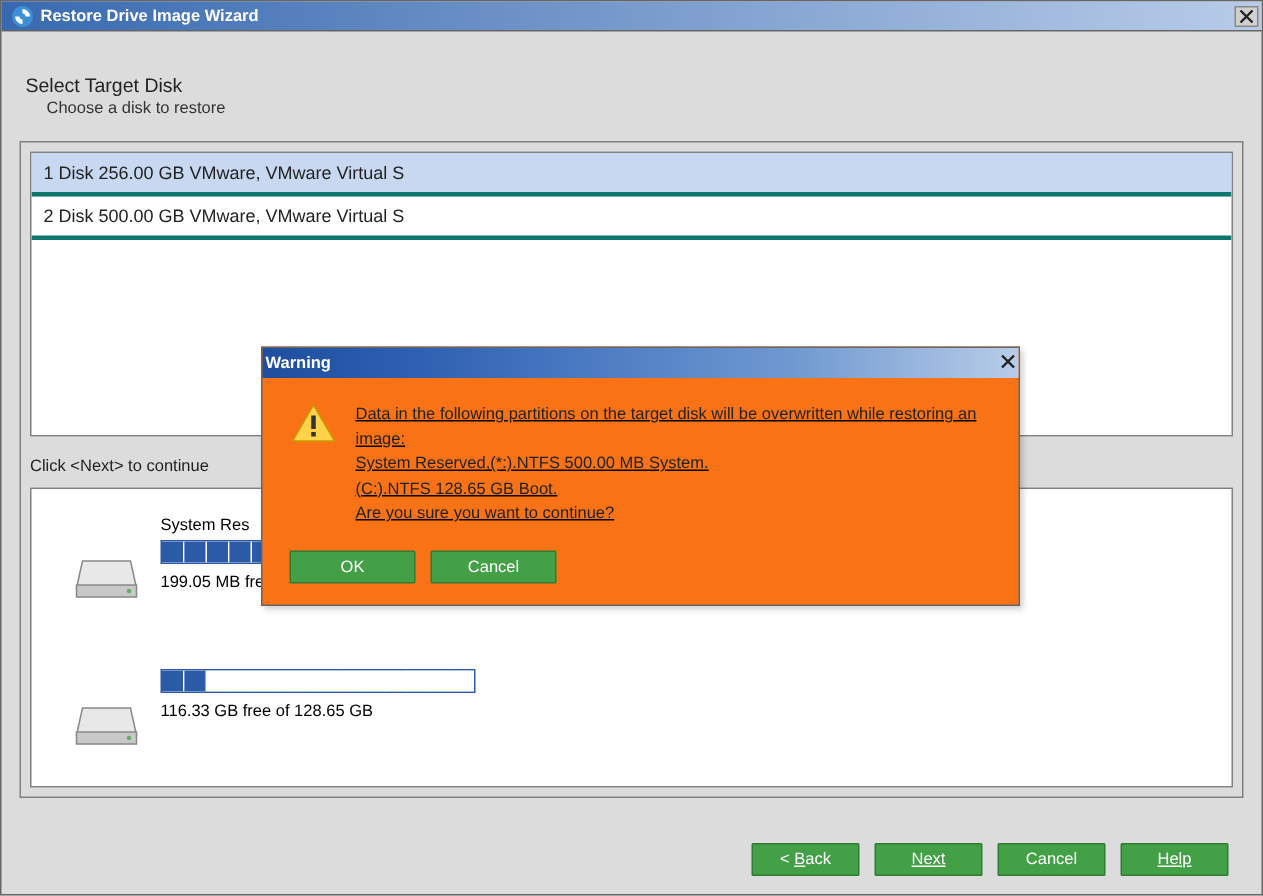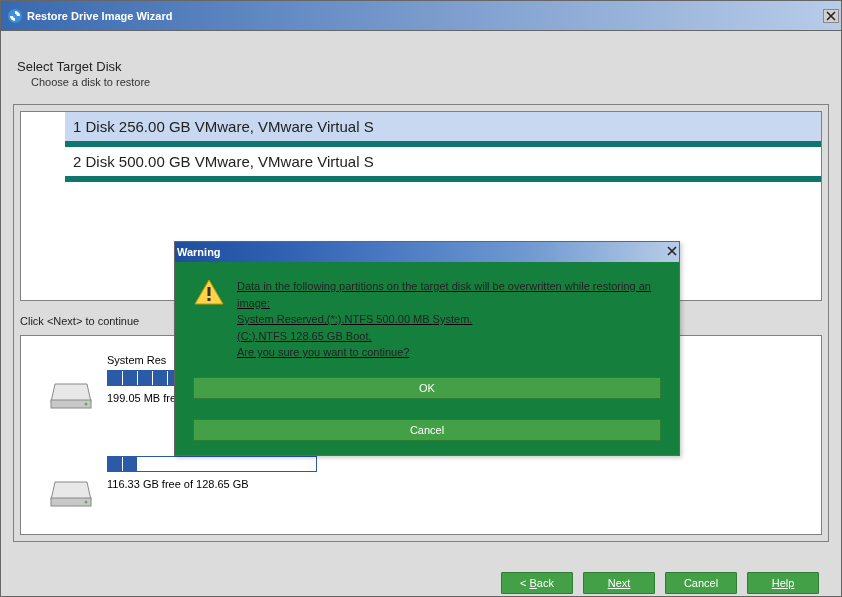--- a/index.html
+++ b/index.html
@@ -8,21 +8,21 @@
 .window {
   position: relative;
   width: 842px;
   height: 597px;
   margin: 0 auto;
   border: 1px solid #666;
   background: #dcdcdc;
 }
 
 .titlebar {
-  height: 30px;
+  height: 20px;
   background: linear-gradient(to right, #3869b0, #b8cce8);
   display: flex;
   align-items: center;
   padding: 0 2px;
   border-bottom: 1px solid #666;
 }
 .titlebar .app-icon {
   width: 16px; height: 16px;
   margin: 0 4px;
   display: flex; align-items: center; justify-content: center;
@@ -57,25 +57,24 @@
 }
 
 .disk-list {
   background: #fff;
   border: 1px solid #808080;
   height: 190px;
   overflow: hidden;
 }
 .disk-row {
   padding: 6px 8px 6px 8px;
-  border-bottom: 6px solid #0f766e;
-  font-size: 15px;
+  border-bottom: 3px solid #0f766e;
+  font-size: 12px;
   color: #222;
   cursor: pointer;
-  margin-left: 44px;
 }
 .disk-row.selected {
   background: #c7d8f0;
 }
 
 .hint {
   margin: 14px 0 8px 0;
   font-size: 11px;
   color: #222;
 }
@@ -140,44 +139,43 @@
 }
 .green-btn .ul { text-decoration: underline; }
 
 
 .dialog {
   position: absolute;
   left: 173px;
   top: 210px;
   width: 506px;
   border: 1px solid #666;
-  background: #15803d;
+  background: #f97316;
   box-shadow: 2px 2px 4px rgba(0,0,0,0.2);
 }
 .dialog .dlg-title {
   height: 20px;
   background: repeating-linear-gradient(to right, #2455a8 0, #2455a8 12px, #3869b0 12px, #3869b0 24px, #5a86c4 24px, #5a86c4 36px, #7ea2d2 36px, #7ea2d2 48px);
   background: linear-gradient(to right, #1f4e9e, #2e5fb1 20%, #4777c1 40%, #6f99d0 70%, #b8cce8);
   display: flex; align-items: center; padding: 0 2px;
 }
 .dialog .dlg-title .title { color: #fff; font-weight: bold; font-size: 11px; flex:1; }
 .dialog .dlg-body {
   display: flex;
   padding: 16px 18px 8px 18px;
   gap: 12px;
   text-decoration: underline;
 }
 .warn-icon { width: 32px; height: 28px; flex-shrink: 0; }
 .dlg-text { font-size: 11px; line-height: 1.5; color: #222; }
 .dlg-buttons {
   display: flex;
   justify-content: flex-start;
-  gap: 20px;
+  gap: 10px;
   padding: 8px 18px 14px 18px;
-  flex-direction: column;
 }
 
 .app-icon svg, .warn-icon svg { display:block; }
 </style>
 </head>
 <body>
 
 <div class="window">
 
   <div class="titlebar">

